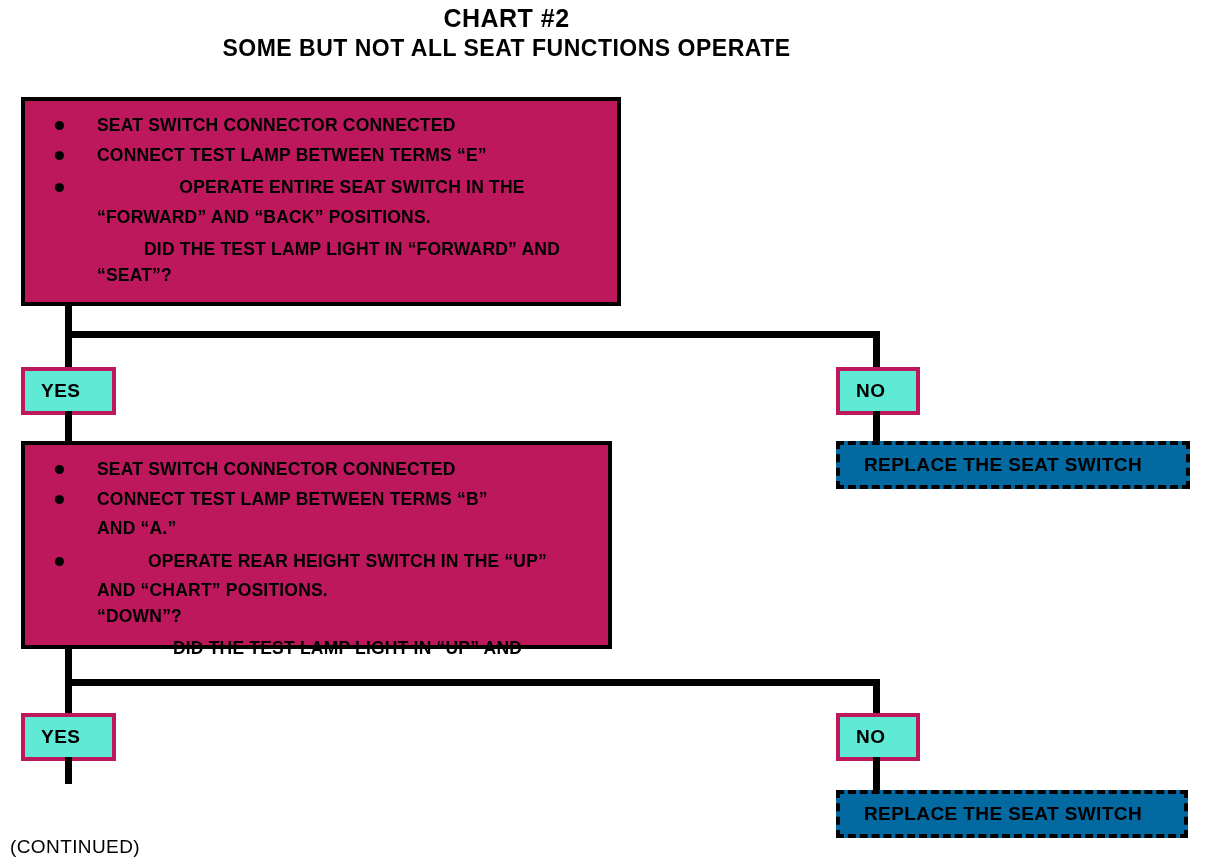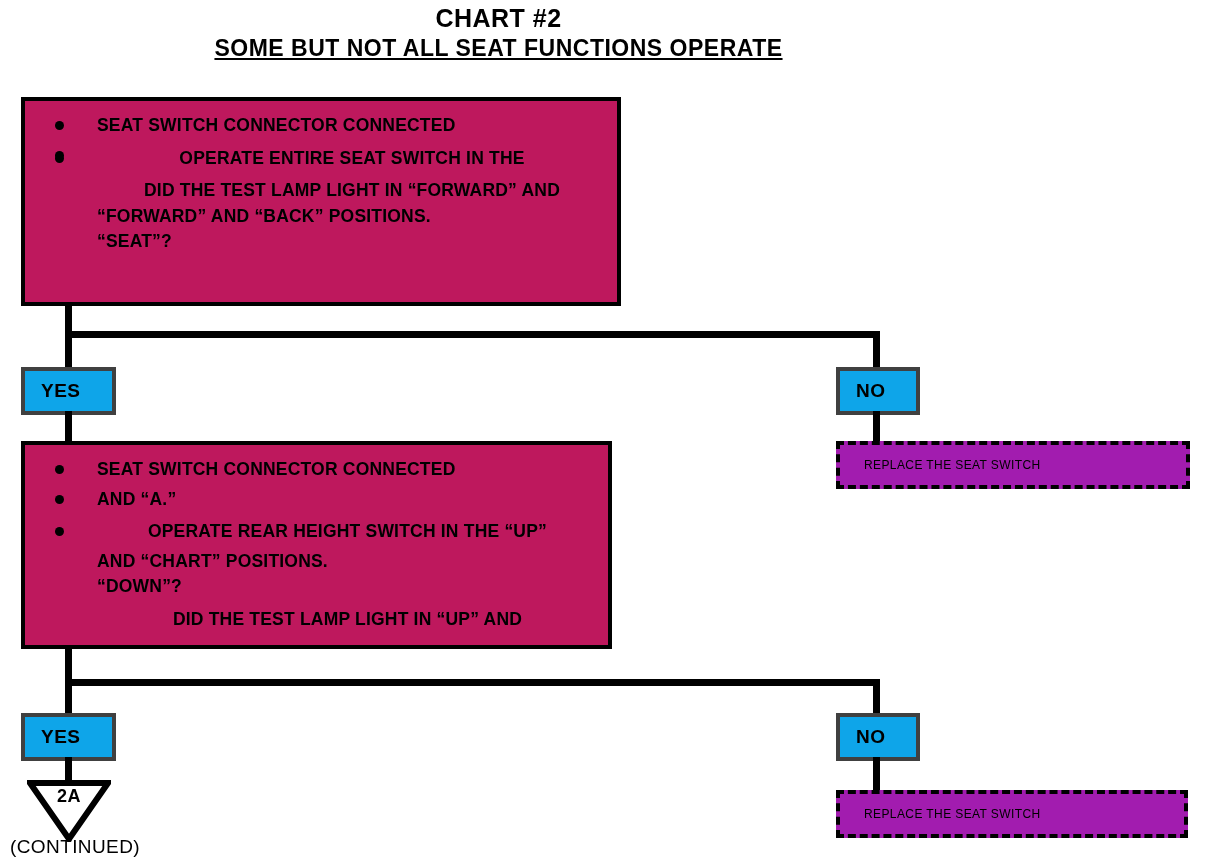--- a/index.html
+++ b/index.html
@@ -15,34 +15,33 @@
     position: relative;
     width: 1216px;
     height: 868px;
     background: #ffffff;
     overflow: hidden;
   }
 
   
   .title-main {
     position: absolute;
-    left: 0;
+    left: 8px;
     width: 997px;
     text-align: center;
     font-weight: bold;
     letter-spacing: 0.5px;
   }
   #chart-title {
     top: 4px;
     font-size: 25px;
   }
   #chart-subtitle {
     top: 35px;
     font-size: 23px;
-    text-decoration: underline;
   }
 
   
   .box {
     position: absolute;
     box-sizing: border-box;
     background: #be185d;
     border: 4px solid #000000;
   }
   .qbox {
@@ -78,40 +77,40 @@
     font-weight: bold;
     line-height: 25.5px;
     letter-spacing: 0.2px;
   }
   .gap-row { margin-top: 7px; text-align: center; }
 
   
   .answer-box {
     position: absolute;
     box-sizing: border-box;
-    background: #0ea5e9;
-    border: 4px solid #404040;
+    background: #5eead4;
+    border: 4px solid #be185d;
     font-size: 19px;
     font-weight: bold;
     display: flex;
     align-items: center;
     letter-spacing: 0.5px;
   }
   .answer-box .ans-label { padding-left: 16px; }
 
   
   .dashed-box {
     position: absolute;
     box-sizing: border-box;
-    background: #a21caf;
+    background: #0369a1;
     border: 4px dashed #000000;
     display: flex;
     align-items: center;
-    font-size: 12px;
-    font-weight: normal;
+    font-size: 19px;
+    font-weight: bold;
     letter-spacing: 0.4px;
   }
   .dashed-box .res-label { padding-left: 24px; }
 
   
   .vline {
     position: absolute;
     background: #000000;
     width: 7px;
   }
@@ -158,29 +157,30 @@
   <div class="box qbox" style="left:21px; top:97px; width:600px; height:209px;">
     <div class="bullet-list">
 
       <div class="bullet-row">
         <span class="dot"></span>
         <span>SEAT SWITCH CONNECTOR CONNECTED</span>
       </div>
 
       <div class="bullet-row">
         <span class="dot"></span>
+        <span>CONNECT TEST LAMP BETWEEN TERMS “E”</span>
       </div>
 
       <div class="bullet-row gap-row">
         <span class="dot"></span>
         <span>OPERATE ENTIRE SEAT SWITCH IN THE</span>
       </div>
+      <div class="cont-row">“FORWARD” AND “BACK” POSITIONS.</div>
+
       <div class="cont-row gap-row">DID THE TEST LAMP LIGHT IN “FORWARD” AND</div>
-
-      <div class="cont-row">“FORWARD” AND “BACK” POSITIONS.</div>
       <div class="cont-row">“SEAT”?</div>
     </div>
   </div>
 
   <div class="vline" style="left:65px; top:305px; height:33px;"></div>
 
   <div class="hline" style="left:65px; top:331px; width:815px;"></div>
 
   <div class="vline" style="left:65px; top:331px; height:40px;"></div>
 
@@ -205,20 +205,21 @@
   <div class="box qbox" style="left:21px; top:441px; width:591px; height:208px;">
     <div class="bullet-list">
 
       <div class="bullet-row">
         <span class="dot"></span>
         <span>SEAT SWITCH CONNECTOR CONNECTED</span>
       </div>
 
       <div class="bullet-row">
         <span class="dot"></span>
+        <span>CONNECT TEST LAMP BETWEEN TERMS “B”</span>
       </div>
       <div class="cont-row">AND “A.”</div>
 
       <div class="bullet-row gap-row">
         <span class="dot"></span>
         <span>OPERATE REAR HEIGHT SWITCH IN THE “UP”</span>
       </div>
       <div class="cont-row">AND “CHART” POSITIONS.</div>
 
       <div class="cont-row">“DOWN”?</div>
@@ -240,22 +241,16 @@
   </div>
 
   <div class="vline" style="left:65px; top:757px; height:27px;"></div>
 
   <div class="vline" style="left:873px; top:757px; height:36px;"></div>
 
   <div class="dashed-box" style="left:836px; top:790px; width:352px; height:48px;">
     <span class="res-label">REPLACE THE SEAT SWITCH</span>
   </div>
 
-  <div class="tri-wrap" style="left:27px; top:780px;">
-    <svg width="84" height="62" viewBox="0 0 84 62" aria-hidden="true">
-      <polygon points="3,3 81,3 42,59" fill="#ffffff" stroke="#000000" stroke-width="6" stroke-linejoin="miter"></polygon>
-    </svg>
-    <div class="tri-label">2A</div>
-  </div>
 
   <div class="continued" style="left:10px; top:836px;">(CONTINUED)</div>
 
 </div>
 
 </body></html>

